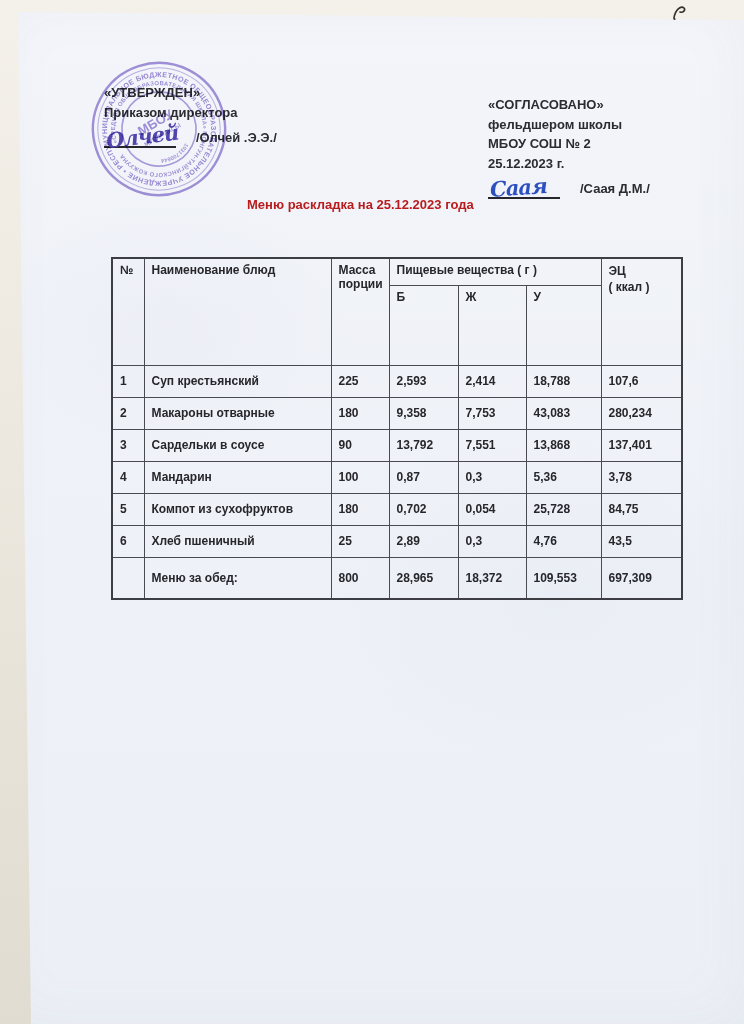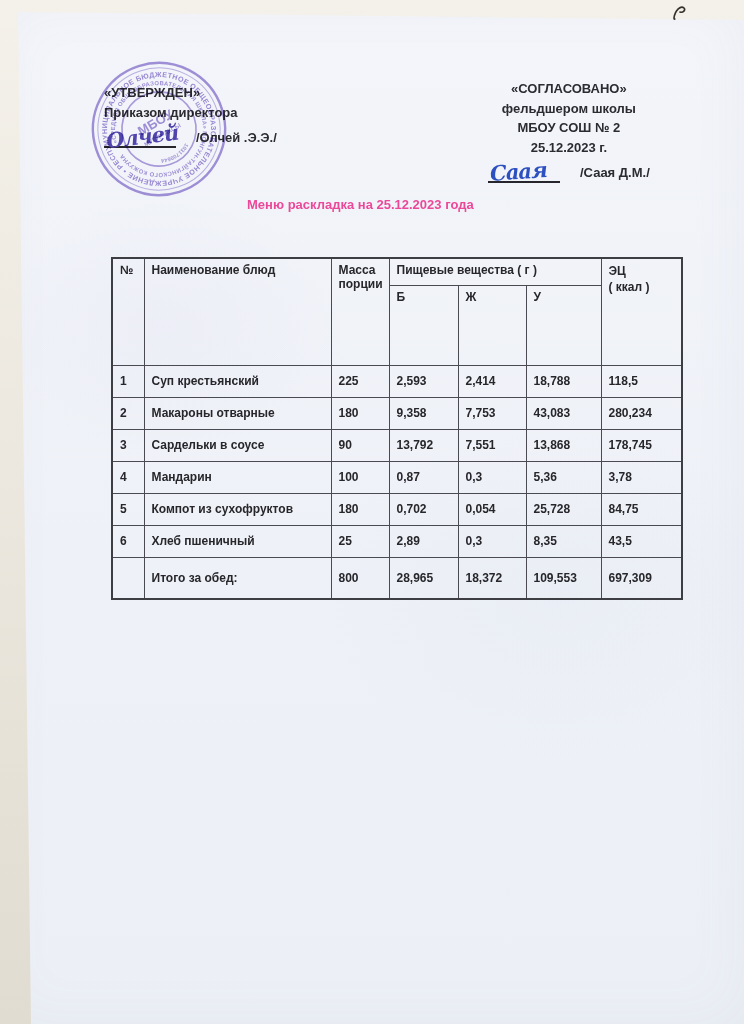--- a/index.html
+++ b/index.html
@@ -29,21 +29,21 @@
   .sig-line{display:inline-block;width:72px;height:15px;border-bottom:2px solid #26262c;vertical-align:bottom;}
   .sig-printed{display:inline-block;vertical-align:bottom;margin-left:20px;font-weight:bold;}
   .sig-script{
     position:absolute;left:2px;bottom:4px;
     font-family:"DejaVu Serif", serif;font-style:italic;font-weight:bold;
     letter-spacing:-1px;pointer-events:none;
   }
   .sig-script.purple{color:#5145ad;font-size:21px;transform:rotate(-7deg);}
   .sig-script.blue{color:#2c50c0;font-size:21px;transform:rotate(-4deg);}
 
-  .doc-title{position:absolute;left:247px;top:197px;font-size:13px;font-weight:bold;color:#ec4899;white-space:nowrap;}
+  .doc-title{position:absolute;left:247px;top:197px;font-size:13px;font-weight:bold;color:#b91c1c;white-space:nowrap;}
 
   
   .stamp{position:absolute;left:84px;top:54px;width:150px;height:150px;mix-blend-mode:multiply;opacity:0.85;}
 
   
   .pen-mark{position:absolute;left:668px;top:1px;}
 
   
   table.menu{
     position:absolute;left:111px;top:257px;width:570px;
@@ -72,21 +72,21 @@
   <div class="paper"></div>
 
   <div class="blk" style="left:104px;top:83px;">
     <div class="ln">«УТВЕРЖДЕН»</div>
     <div class="ln">Приказом директора</div>
     <div class="sig-row">
       <span class="sig-script purple">Олчей</span><span class="sig-line"></span><span class="sig-printed">/Олчей .Э.Э./</span>
     </div>
   </div>
 
-  <div class="blk" style="left:488px;top:79px;text-align:center;">
+  <div class="blk" style="left:488px;top:95px;">
     <div class="ln">«СОГЛАСОВАНО»</div>
     <div class="ln">фельдшером школы</div>
     <div class="ln">МБОУ СОШ № 2</div>
     <div class="ln">25.12.2023 г.</div>
     <div class="sig-row">
       <span class="sig-script blue">Саая</span><span class="sig-line"></span><span class="sig-printed">/Саая Д.М./</span>
     </div>
   </div>
 
   <svg class="stamp" viewBox="0 0 150 150">
@@ -148,39 +148,39 @@
       </tr>
     </thead>
     <tbody>
       <tr>
         <td>1</td>
         <td>Суп крестьянский</td>
         <td>225</td>
         <td>2,593</td>
         <td>2,414</td>
         <td>18,788</td>
-        <td>118,5</td>
+        <td>107,6</td>
       </tr>
       <tr>
         <td>2</td>
         <td>Макароны отварные</td>
         <td>180</td>
         <td>9,358</td>
         <td>7,753</td>
         <td>43,083</td>
         <td>280,234</td>
       </tr>
       <tr>
         <td>3</td>
         <td>Сардельки в соусе</td>
         <td>90</td>
         <td>13,792</td>
         <td>7,551</td>
         <td>13,868</td>
-        <td>178,745</td>
+        <td>137,401</td>
       </tr>
       <tr>
         <td>4</td>
         <td>Мандарин</td>
         <td>100</td>
         <td>0,87</td>
         <td>0,3</td>
         <td>5,36</td>
         <td>3,78</td>
       </tr>
@@ -192,26 +192,26 @@
         <td>0,054</td>
         <td>25,728</td>
         <td>84,75</td>
       </tr>
       <tr>
         <td>6</td>
         <td>Хлеб пшеничный</td>
         <td>25</td>
         <td>2,89</td>
         <td>0,3</td>
-        <td>8,35</td>
+        <td>4,76</td>
         <td>43,5</td>
       </tr>
       <tr class="total-row">
         <td></td>
-        <td>Итого за обед:</td>
+        <td>Меню за обед:</td>
         <td>800</td>
         <td>28,965</td>
         <td>18,372</td>
         <td>109,553</td>
         <td>697,309</td>
       </tr>
     </tbody>
   </table>
 </div>
 

